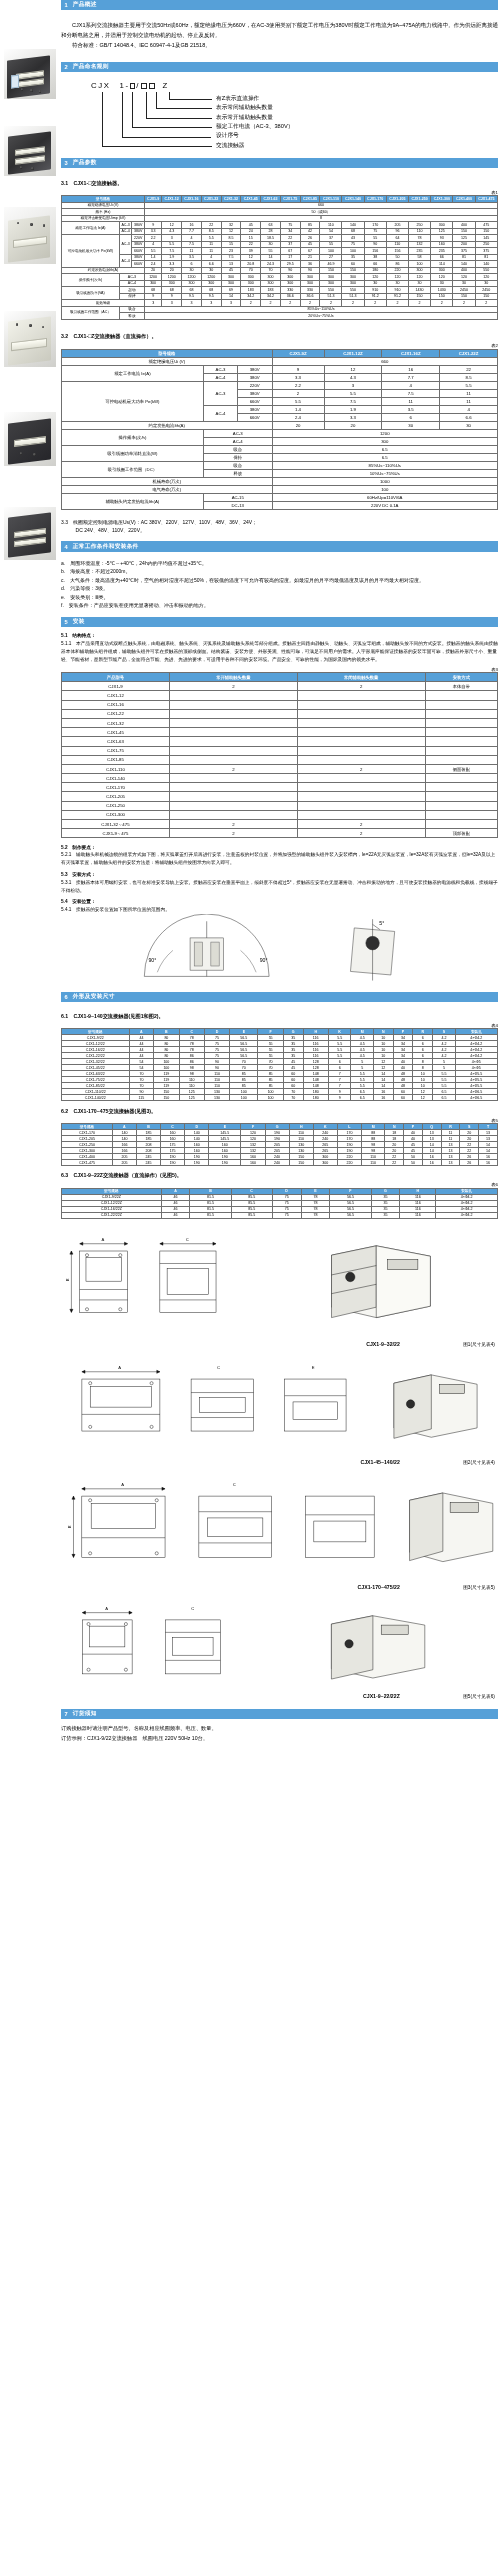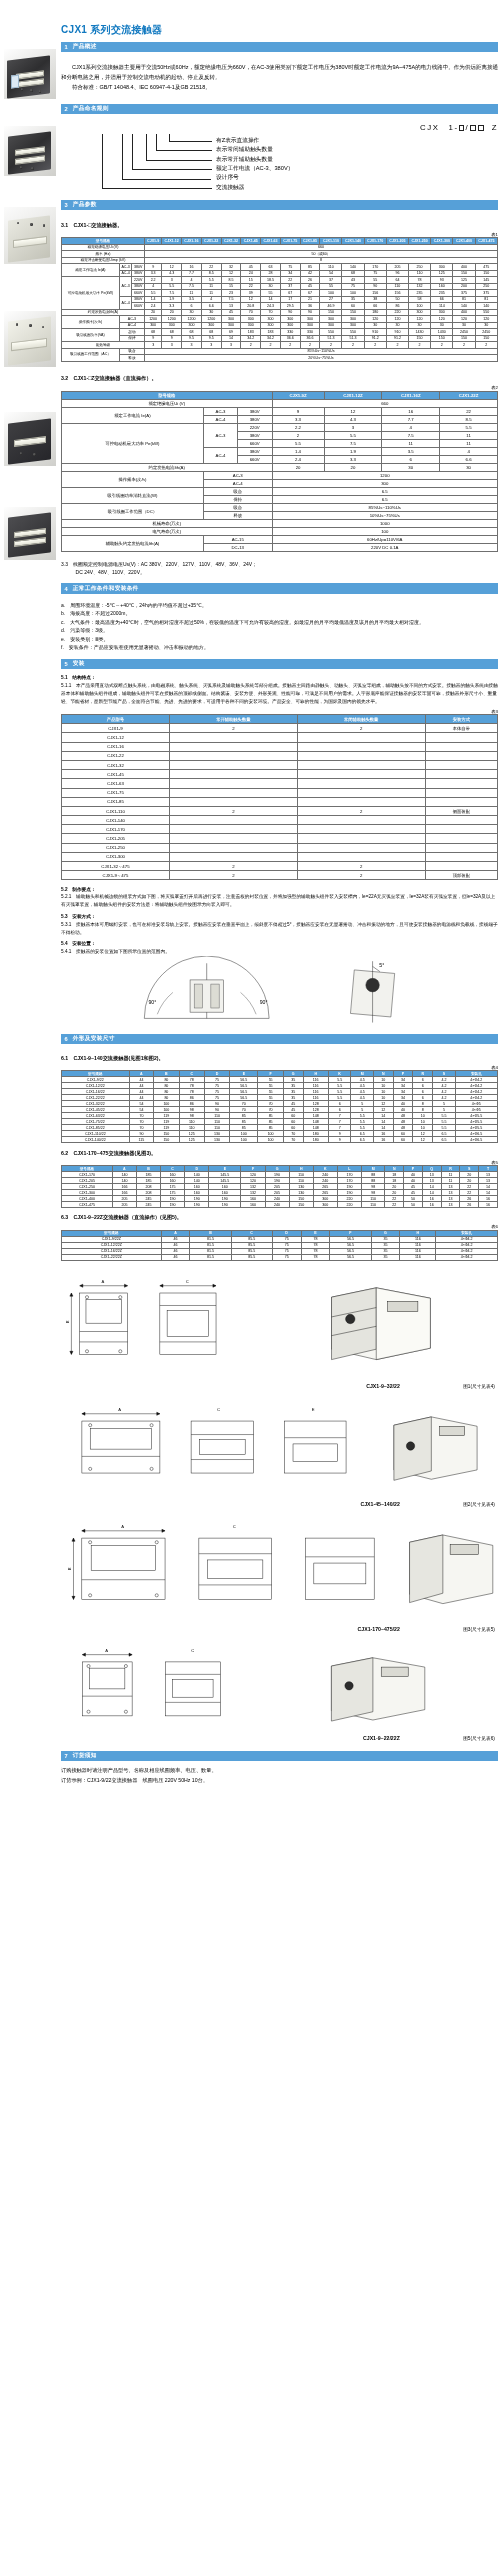--- a/index.html
+++ b/index.html
@@ -85,21 +85,21 @@
   table.t3 { border-collapse:collapse; width: 437px; font-size:4.3px; }
   table.t3 th, table.t3 td { border:0.5px solid #6f6f6f; text-align:center; padding:1.6px 2.1px; font-weight:400;}
   table.t3 thead th { background:#56a0d8; color:#fff; font-weight:700; }
 
   table.dim { border-collapse:collapse; width:437px; font-size:3.6px; }
   table.dim th, table.dim td { border:0.5px solid #6f6f6f; text-align:center; padding:0.5px 1px; font-weight:400; white-space:nowrap;}
   table.dim thead th { background:#56a0d8; color:#fff; font-weight:700; }
 
   
   .naming { margin-left: 61px; width: 437px; padding: 9.4px 0 5.2px 29px; position:relative; height: 86px;}
-  .naming .code { font-size: 7.8px; letter-spacing: 1.6px; margin-left: 16px; text-align: right; }
+  .naming .code { font-size: 7.8px; letter-spacing: 1.6px; margin-left: 1px; }
   .naming .box { display:inline-block; width:5.7px; height:6.2px; border:0.5px solid #222; vertical-align:-0.5px;}
   .nm-row { position:absolute; font-size: 5.7px; }
   .vline { position:absolute; width:0.5px; background:#222; }
   .hline { position:absolute; height:0.5px; background:#222; }
 
   
   .draw-wrap { margin-left:61px; width:437px; position:relative; }
   .draw-cap { font-size:4.7px; text-align:right; padding-right:3.1px; margin-top:2.1px;}
   .draw-cap .big { font-size:5.2px; font-weight:700; margin-right:62px;}
   svg.dwg { display:block; }
@@ -109,21 +109,20 @@
   ul.plain { margin:1.6px 0 1.6px 0; padding-left: 0; list-style:none; }
   ul.plain li { line-height:1.7; font-size:5px; }
 
   .install-fig { margin-left:61px; width:437px; height:78px; position:relative;}
 </style>
 </head>
 <body>
 
 <div class="page">
 
-  <div class="doc-title">CJX1 系列交流接触器</div>
 
   <div class="rail">
     <div class="photo" style="height:50px;">
       <div class="body" style="inset:18% 12% 6% 6%;"></div>
       <div class="term" style="left:22%;top:46%;width:54%;height:11%;"></div>
       <div class="term" style="left:22%;top:62%;width:54%;height:11%;"></div>
       <div class="label" style="left:14%;top:52%;width:16%;height:26%;"></div>
       <div class="screw" style="left:32%;top:78%;"></div>
       <div class="screw" style="left:50%;top:80%;"></div>
       <div class="screw" style="left:66%;top:82%;"></div>

